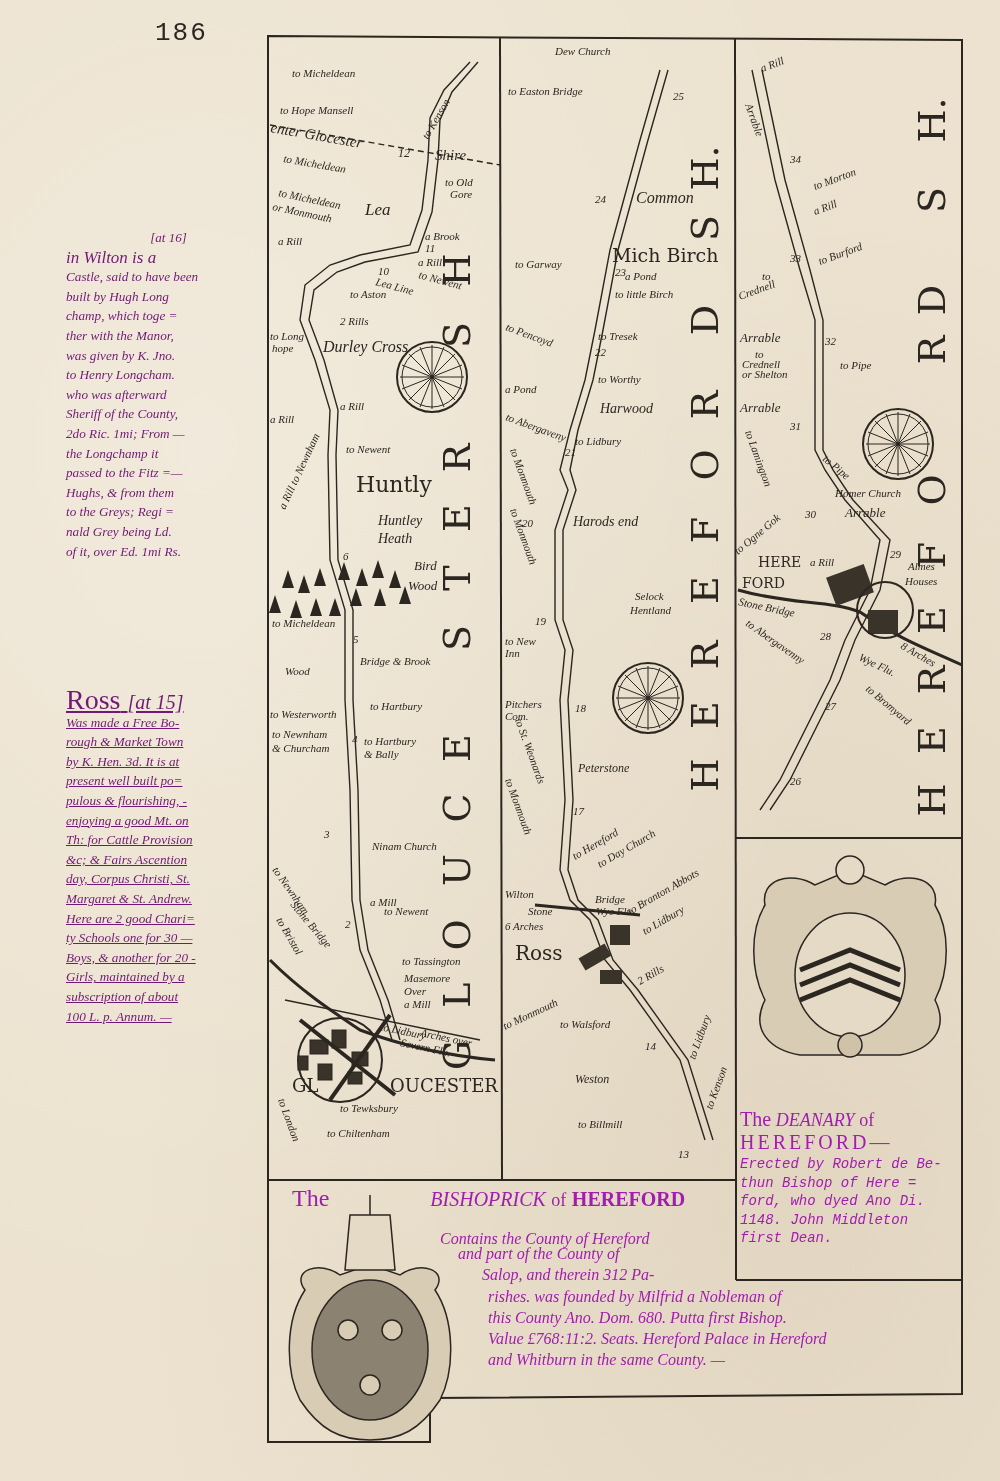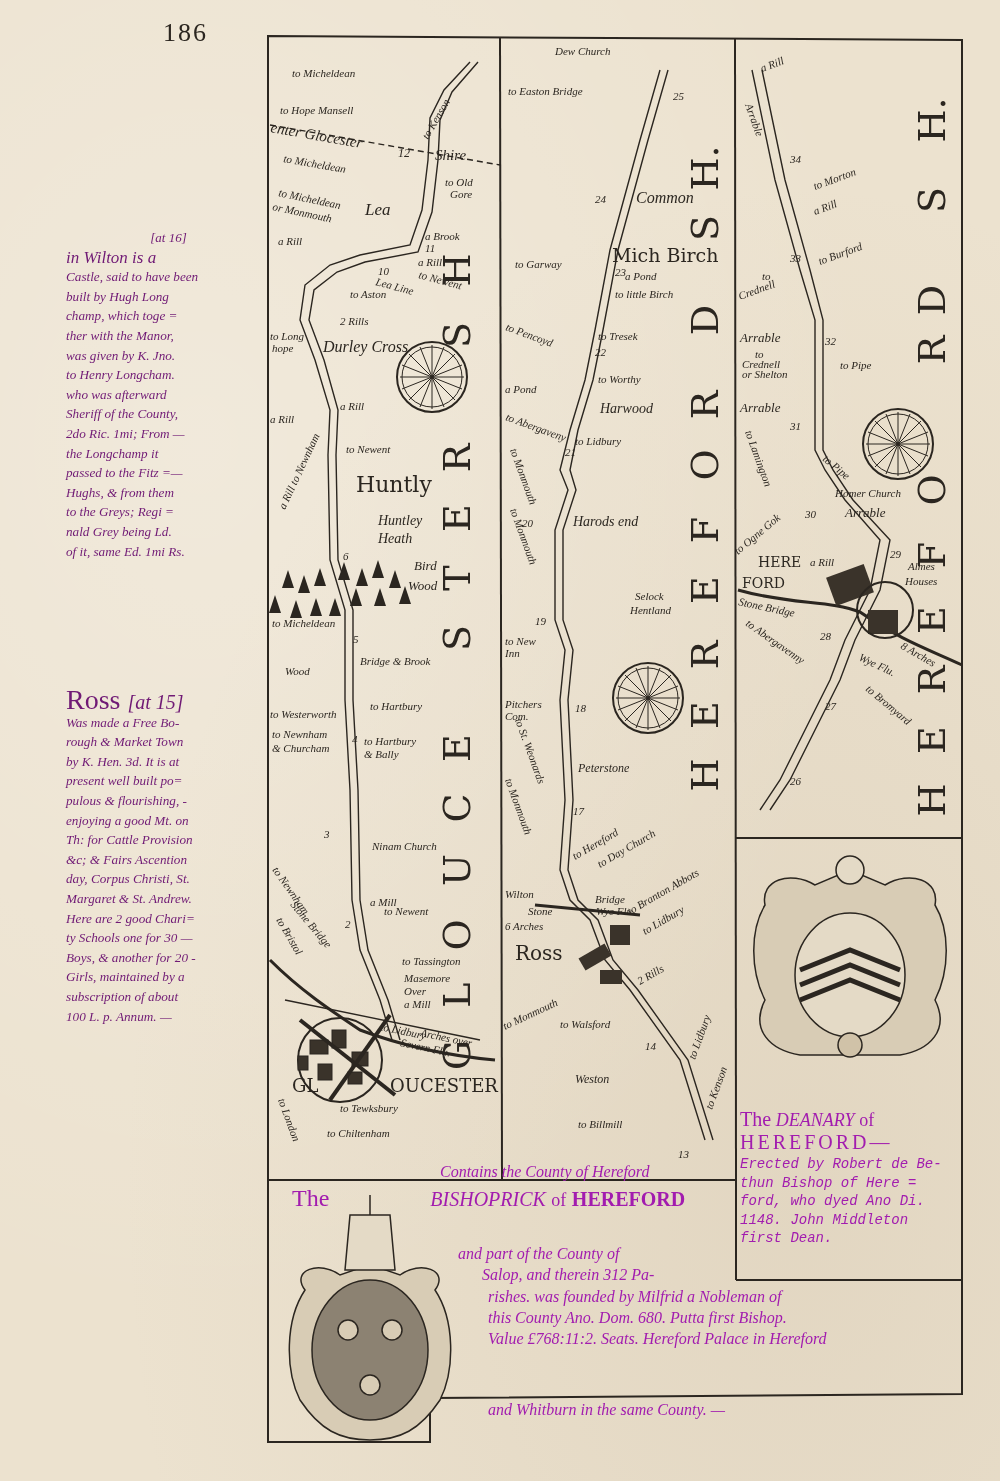--- a/index.html
+++ b/index.html
@@ -4,21 +4,21 @@
 <style>
   html,body{margin:0;padding:0;}
   body{width:1000px;height:1481px;background:#ede4d3;position:relative;overflow:hidden;
        font-family:"DejaVu Serif",serif;color:#2b2620;}
   .paper{position:absolute;inset:0;
     background:
       radial-gradient(ellipse at 20% 30%, rgba(255,255,255,.25), transparent 60%),
       radial-gradient(ellipse at 80% 80%, rgba(180,160,130,.18), transparent 60%),
       #ece2cf;}
   .abs{position:absolute;}
-  .page-num{left:155px;top:18px;font-size:26px;letter-spacing:2px;font-family:Liberation Serif, serif;margin-left:8px;}
+  .page-num{left:155px;top:18px;font-size:26px;letter-spacing:2px;font-family:Liberation Mono, monospace;}
   .note{position:absolute;left:66px;width:205px;font-style:italic;font-size:13.2px;line-height:19.6px;
         font-family:"Liberation Serif",serif;color:#701a75;}
   .note p{margin:0;}
   .note-head{font-size:13px;text-align:center;}
   .ross-title{font-family:"Liberation Serif",serif;font-size:28px;font-style:normal;}
   .ross-title span{font-style:italic;font-size:20px;}
   svg{position:absolute;left:0;top:0;}
   .lbl{font-family:"Liberation Serif",serif;font-style:italic;fill:#2b2620;}
   .cap{font-family:"DejaVu Serif",serif;fill:#2b2620;}
   .county{font-family:"DejaVu Serif",serif;fill:#2b2620;font-size:38px;}
@@ -47,24 +47,24 @@
   <p>was given by K. Jno.</p>
   <p>to Henry Longcham.</p>
   <p>who was afterward</p>
   <p>Sheriff of the County,</p>
   <p>2do Ric. 1mi; From —</p>
   <p>the Longchamp it</p>
   <p>passed to the Fitz =—</p>
   <p>Hughs, &amp; from them</p>
   <p>to the Greys; Regi =</p>
   <p>nald Grey being Ld.</p>
-  <p>of it, same Ed. 1mi Rs.</p>
+  <p>of it, over Ed. 1mi Rs.</p>
 </div>
 
-<div class="note" style="top:690px;">
+<div class="note" style="top:690px;text-decoration:underline;">
   <p class="ross-title">
     <span style="font-style:normal;font-size:28px;">Ross</span>
     <span>[at 15]</span>
   </p>
   <p>Was made a Free Bo-</p>
   <p>rough &amp; Market Town</p>
   <p>by K. Hen. 3d. It is at</p>
   <p>present well built po=</p>
   <p>pulous &amp; flourishing, -</p>
   <p>enjoying a good Mt. on</p>
@@ -410,19 +410,19 @@
   <div>first Dean.</div>
 </div>
 
 <div class="panel-text bish-title">
   <span style="font-style:normal;font-size:24px;">The</span>
   <span style="display:inline-block;width:90px;"></span>
   <i>BISHOPRICK</i>
   <span style="font-style:normal;font-size:18px;">of</span>
   <b>HEREFORD</b>
 </div>
-<div class="panel-text bish-body" style="left:440px;top:1161px;">Contains the County of Hereford</div>
+<div class="panel-text bish-body" style="left:440px;top:1228px;">Contains the County of Hereford</div>
 <div class="panel-text bish-body" style="left:458px;top:1243px;">and part of the County of</div>
 <div class="panel-text bish-body" style="left:482px;top:1264px;">Salop, and therein 312 Pa-</div>
 <div class="panel-text bish-body" style="left:488px;top:1286px;">rishes. was founded by Milfrid a Nobleman of</div>
 <div class="panel-text bish-body" style="left:488px;top:1307px;">this County Ano. Dom. 680. Putta first Bishop.</div>
 <div class="panel-text bish-body" style="left:488px;top:1328px;">Value £768:11:2. Seats. Hereford Palace in Hereford</div>
-<div class="panel-text bish-body" style="left:488px;top:1399px;text-align:right;">and Whitburn in the same County. —</div>
+<div class="panel-text bish-body" style="left:488px;top:1349px;text-align:right;">and Whitburn in the same County. —</div>
 
 </body></html>

